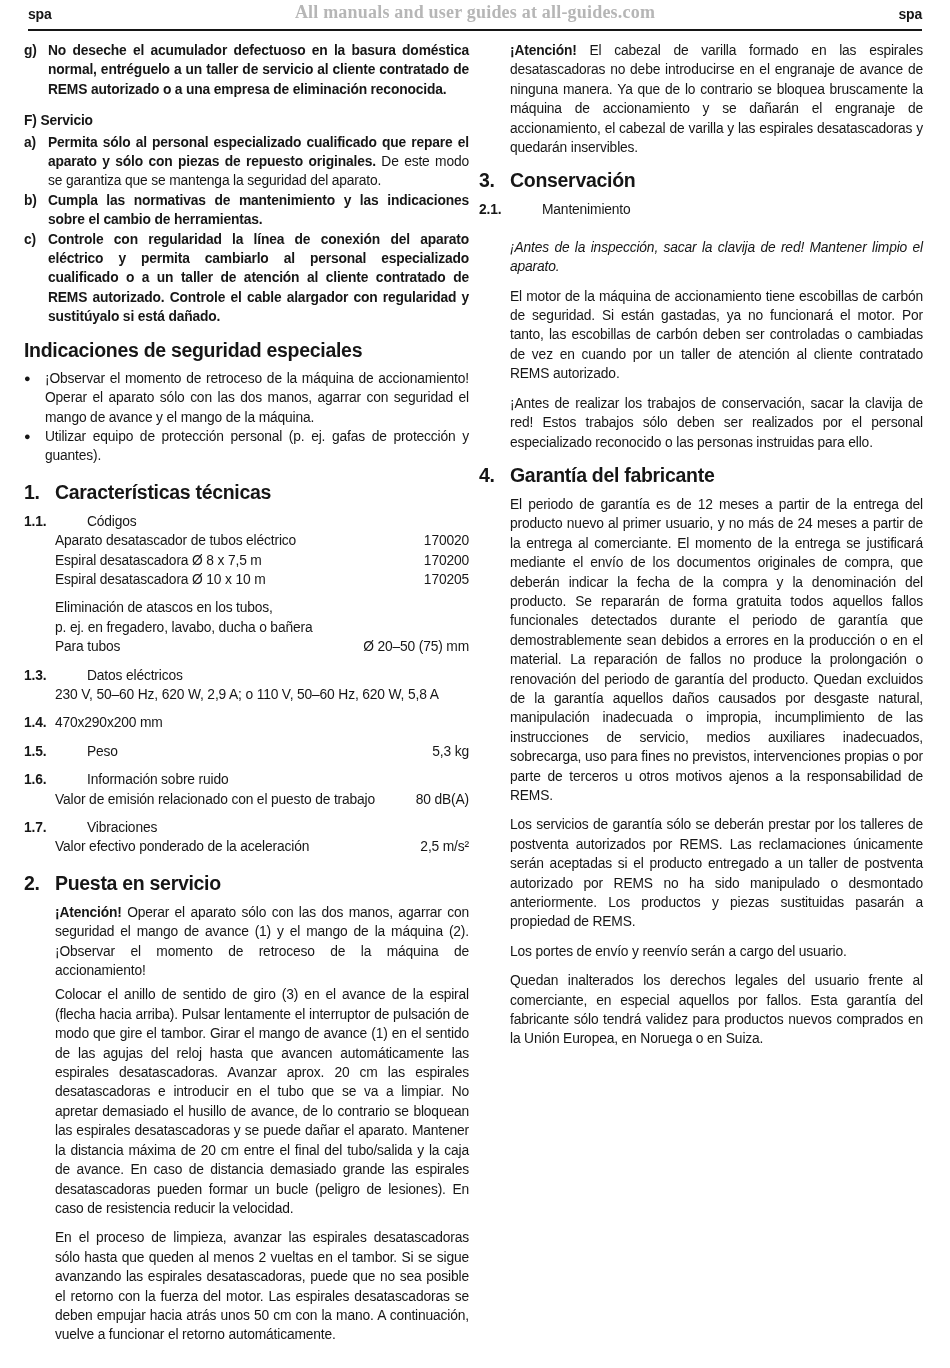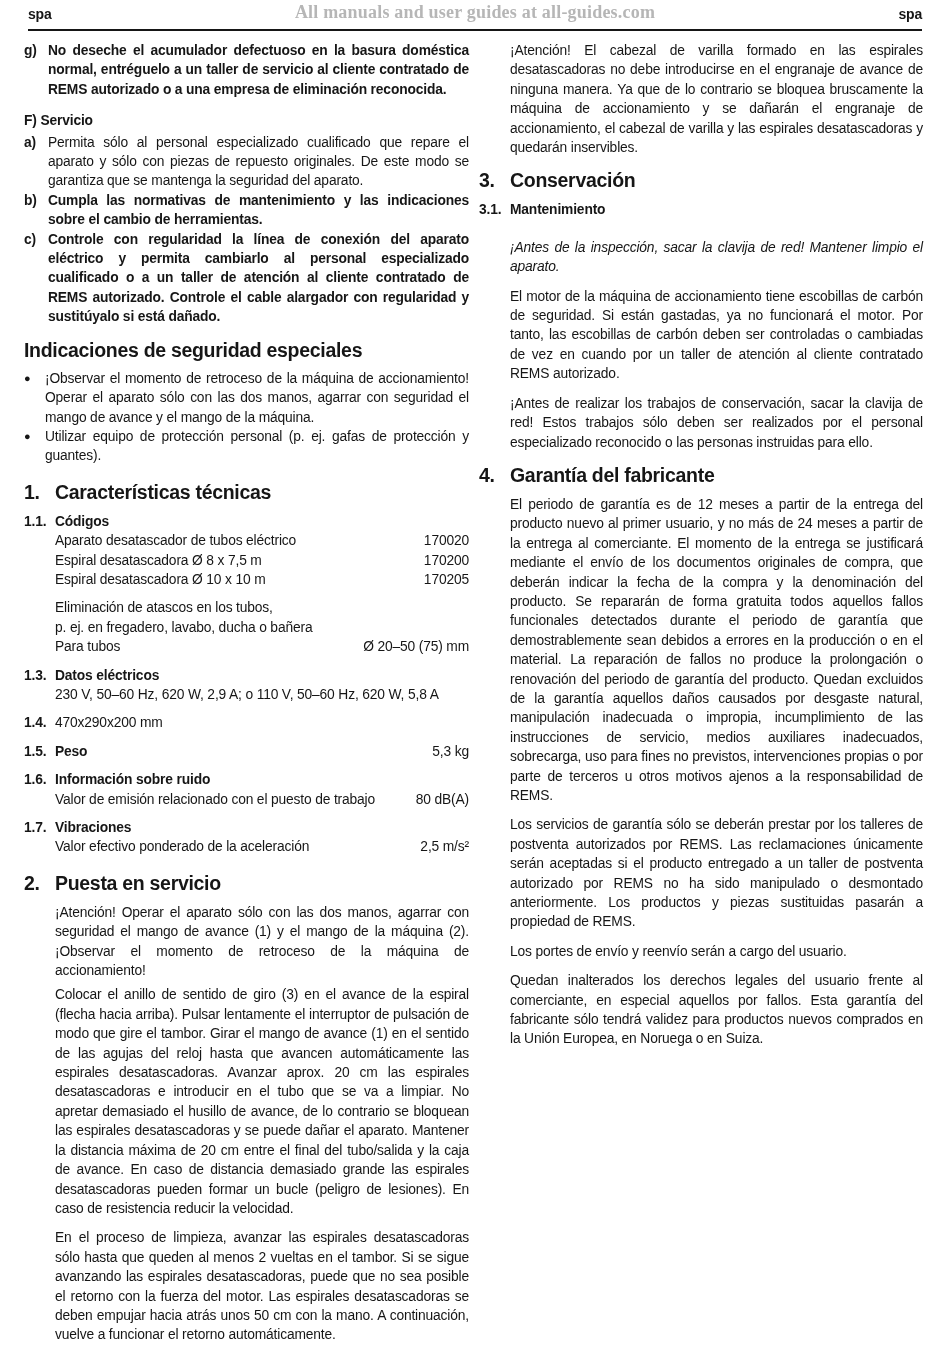--- a/index.html
+++ b/index.html
@@ -14,42 +14,42 @@
   .lang-left{left:28px;}
   .lang-right{right:28px;}
   .header-rule{position:absolute;top:29px;left:28px;width:894px;height:2px;background:#161616;}
 
   
   .columns{position:absolute;top:41px;left:24px;display:flex;gap:10px;}
   .col{width:445px;font-size:13.8px;line-height:19.4px;letter-spacing:-.15px;}
   .col-right{width:444px;}
 
   .bold{font-weight:bold;}
-  b{font-weight:normal;}
+  b{font-weight:bold;}
 
   
   .li{display:flex;text-align:justify;}
   .li .lbl{flex:none;width:24px;}
   .li .txt{flex:1;}
   .bullet-item .lbl{width:21px;font-size:11px;}
   .mb12{margin-bottom:12px;}
 
   .subhead{font-weight:bold;margin:12px 0 2px 0;}
 
   
   .h1{font-size:19.5px;font-weight:bold;line-height:23px;letter-spacing:-.3px;
       margin:15px 0 8px 0;display:flex;}
   .h1 .hnum{flex:none;width:31px;}
   .h1.noindent{display:block;margin:12px 0 7px 0;}
 
   
   .subsec{margin-top:9px;}
   .srow{display:flex;}
   .srow .snum{flex:none;width:31px;font-weight:bold;}
-  .srow .stitle{font-weight:bold;}
+  .srow .stitle{font-weight:normal;margin-left:32px;}
   .srow .stitle.grow{flex:1;}
   .srow .val{flex:none;font-weight:normal;}
   .ind{margin-left:31px;}
   .kv{display:flex;justify-content:space-between;margin-left:31px;}
   .kv .val{flex:none;padding-left:10px;}
 
   .p{margin:0 0 10px 0;text-align:justify;}
   .p.ind{margin-left:31px;}
   .tight{margin-bottom:5px;}
 </style>
@@ -191,21 +191,21 @@
 
       <p class="p ind mb12" style="margin-bottom:12px;"><b>¡Atención!</b> <span>El cabezal de varilla formado en las espirales desatascadoras no debe introducirse en el engranaje de avance de ninguna manera. Ya que de lo contrario se bloquea bruscamente la máquina de accionamiento y se dañarán el engranaje de accionamiento, el cabezal de varilla y las espirales desatascadoras y quedarán inservibles.</span></p>
 
       <div class="h1" style="margin-top:12px;">
         <span class="hnum">3.</span>
         <span>Conservación</span>
       </div>
 
       <div class="subsec" style="margin-top:0;">
         <div class="srow">
-          <span class="snum">3.1.</span>
+          <span class="snum">2.1.</span>
           <span class="stitle">Mantenimiento</span>
         </div>
         <p class="p ind" style="margin-top:18px;font-style:italic;">¡Antes de la inspección, sacar la clavija de red! Mantener limpio el aparato.</p>
       </div>
 
       <div class="subsec">
         <p class="p ind">El motor de la máquina de accionamiento tiene escobillas de carbón de seguridad. Si están gastadas, ya no funcionará el motor. Por tanto, las escobillas de carbón deben ser controladas o cambiadas de vez en cuando por un taller de atención al cliente contratado REMS autorizado.</p>
         <p class="p ind" style="margin-top:2px;">¡Antes de realizar los trabajos de conservación, sacar la clavija de red! Estos trabajos sólo deben ser realizados por el personal especializado reconocido o las personas instruidas para ello.</p>
       </div>
 

